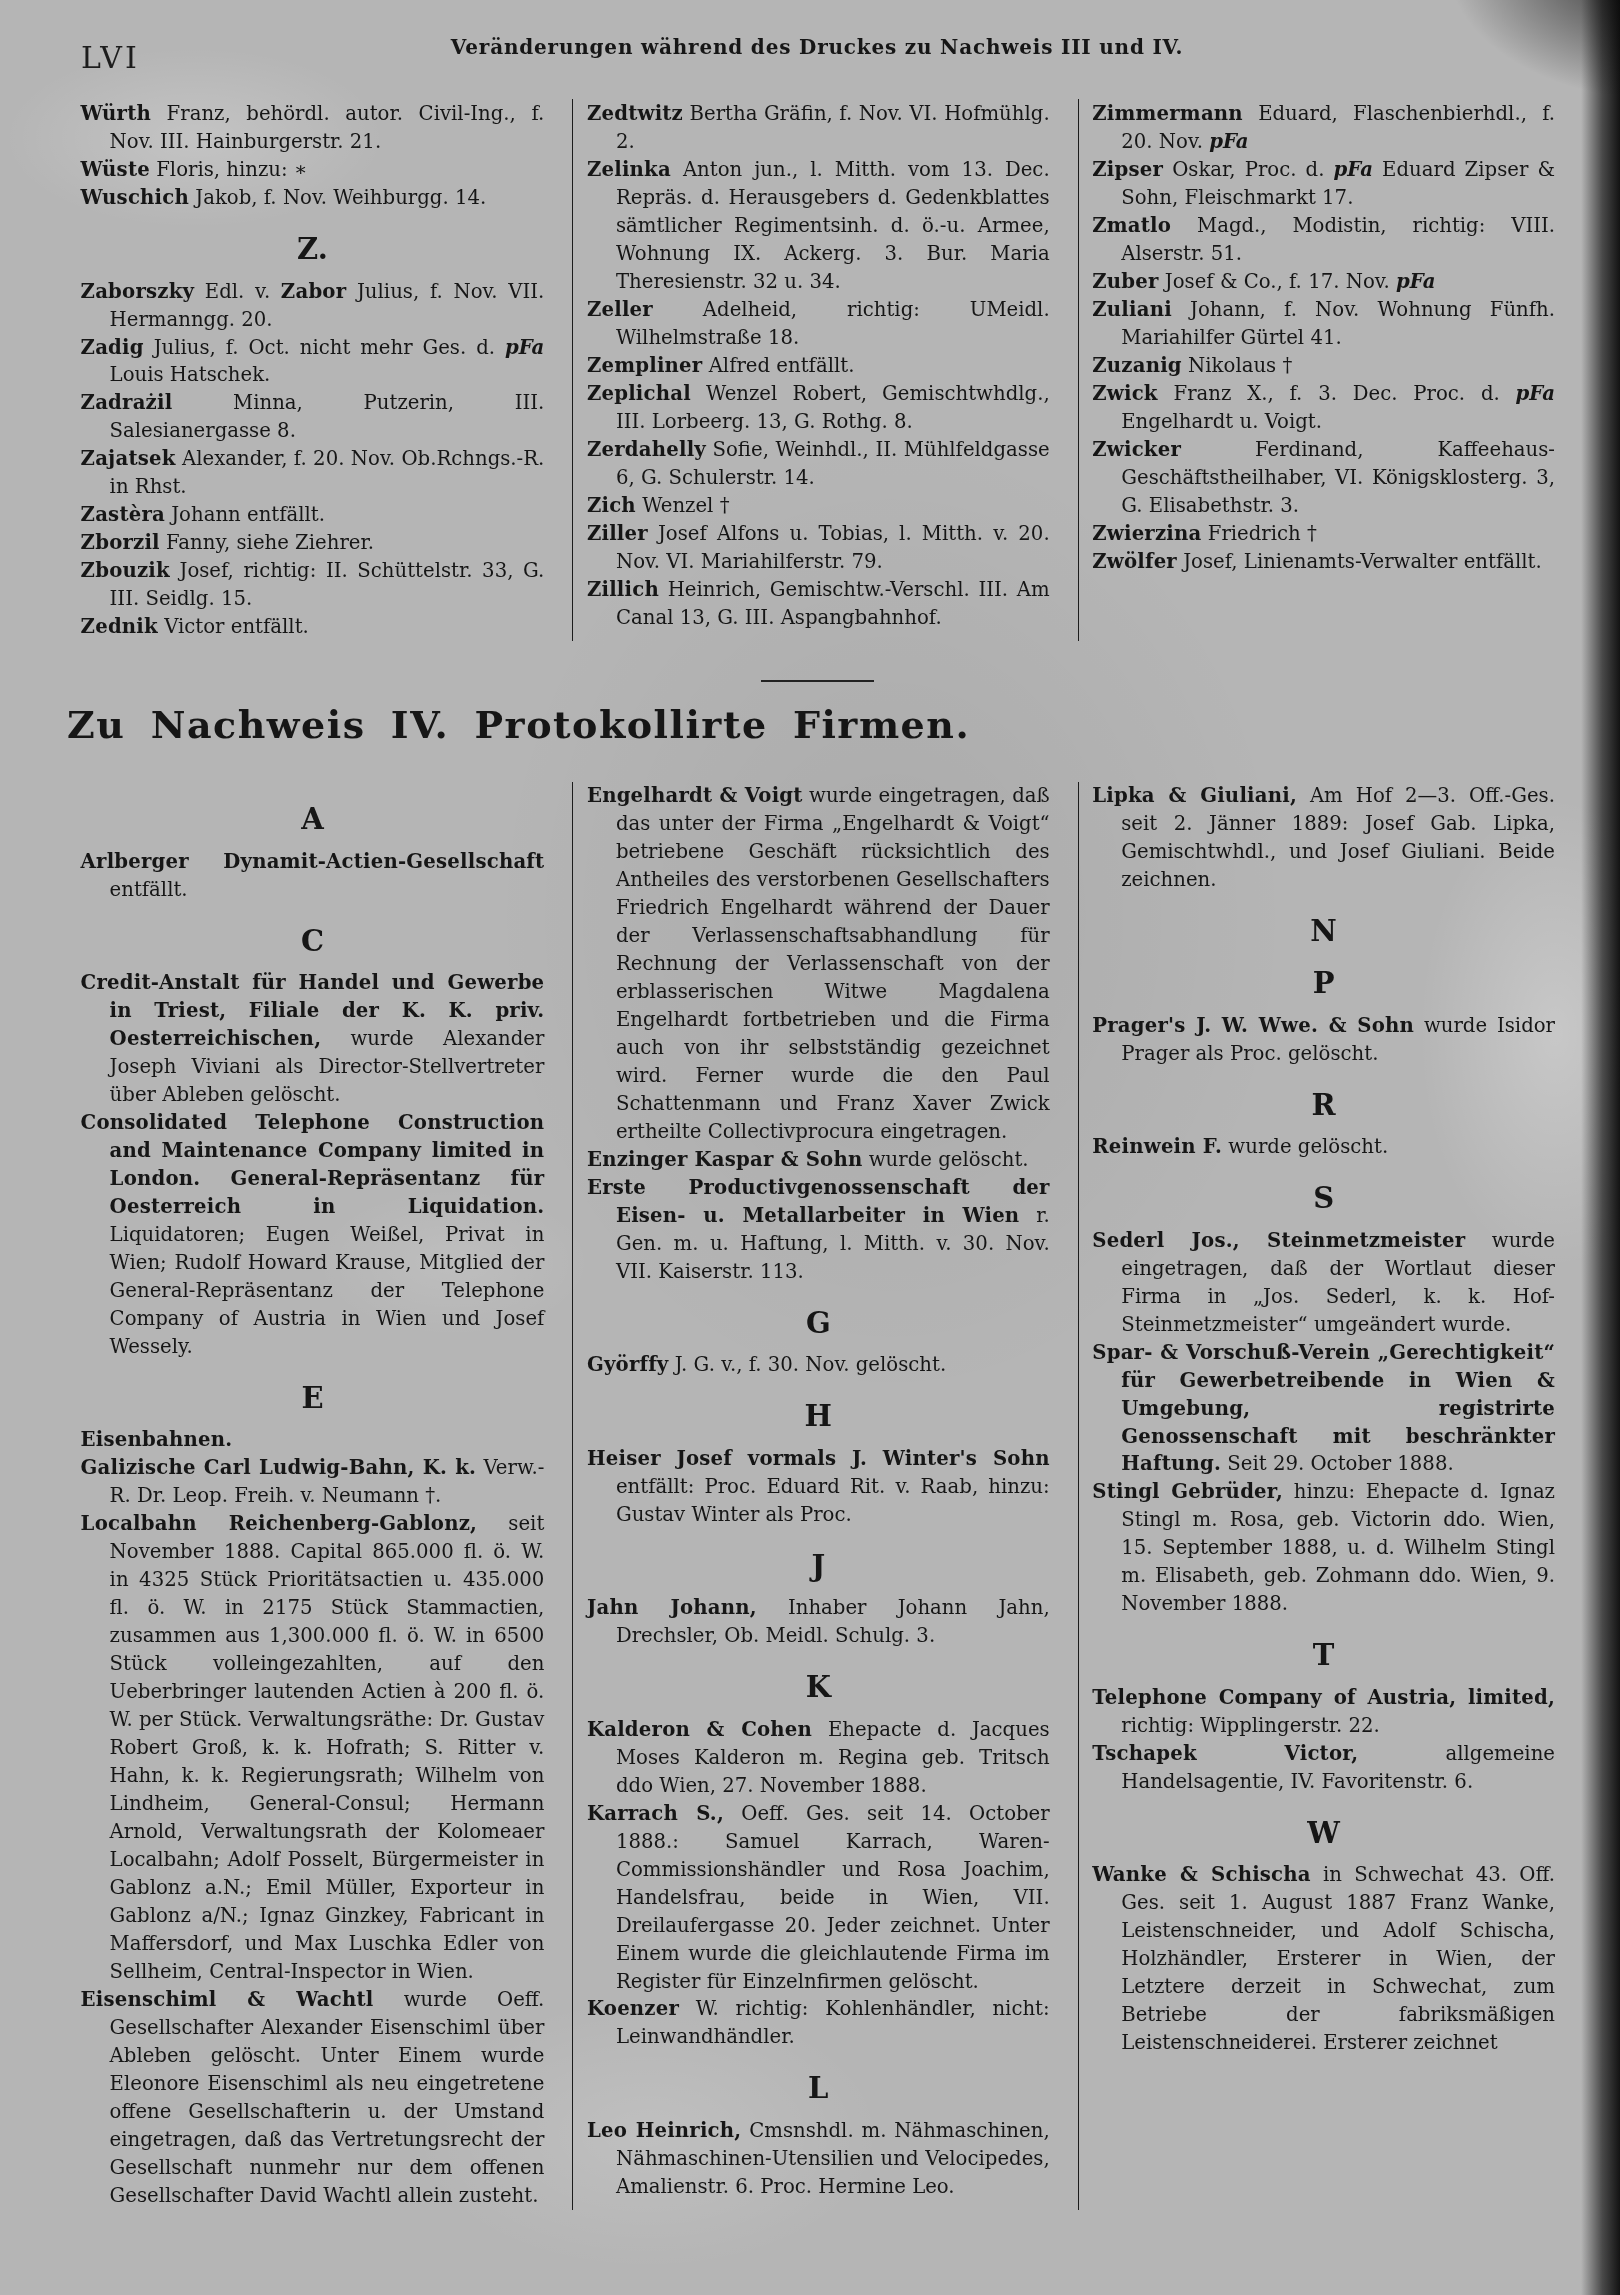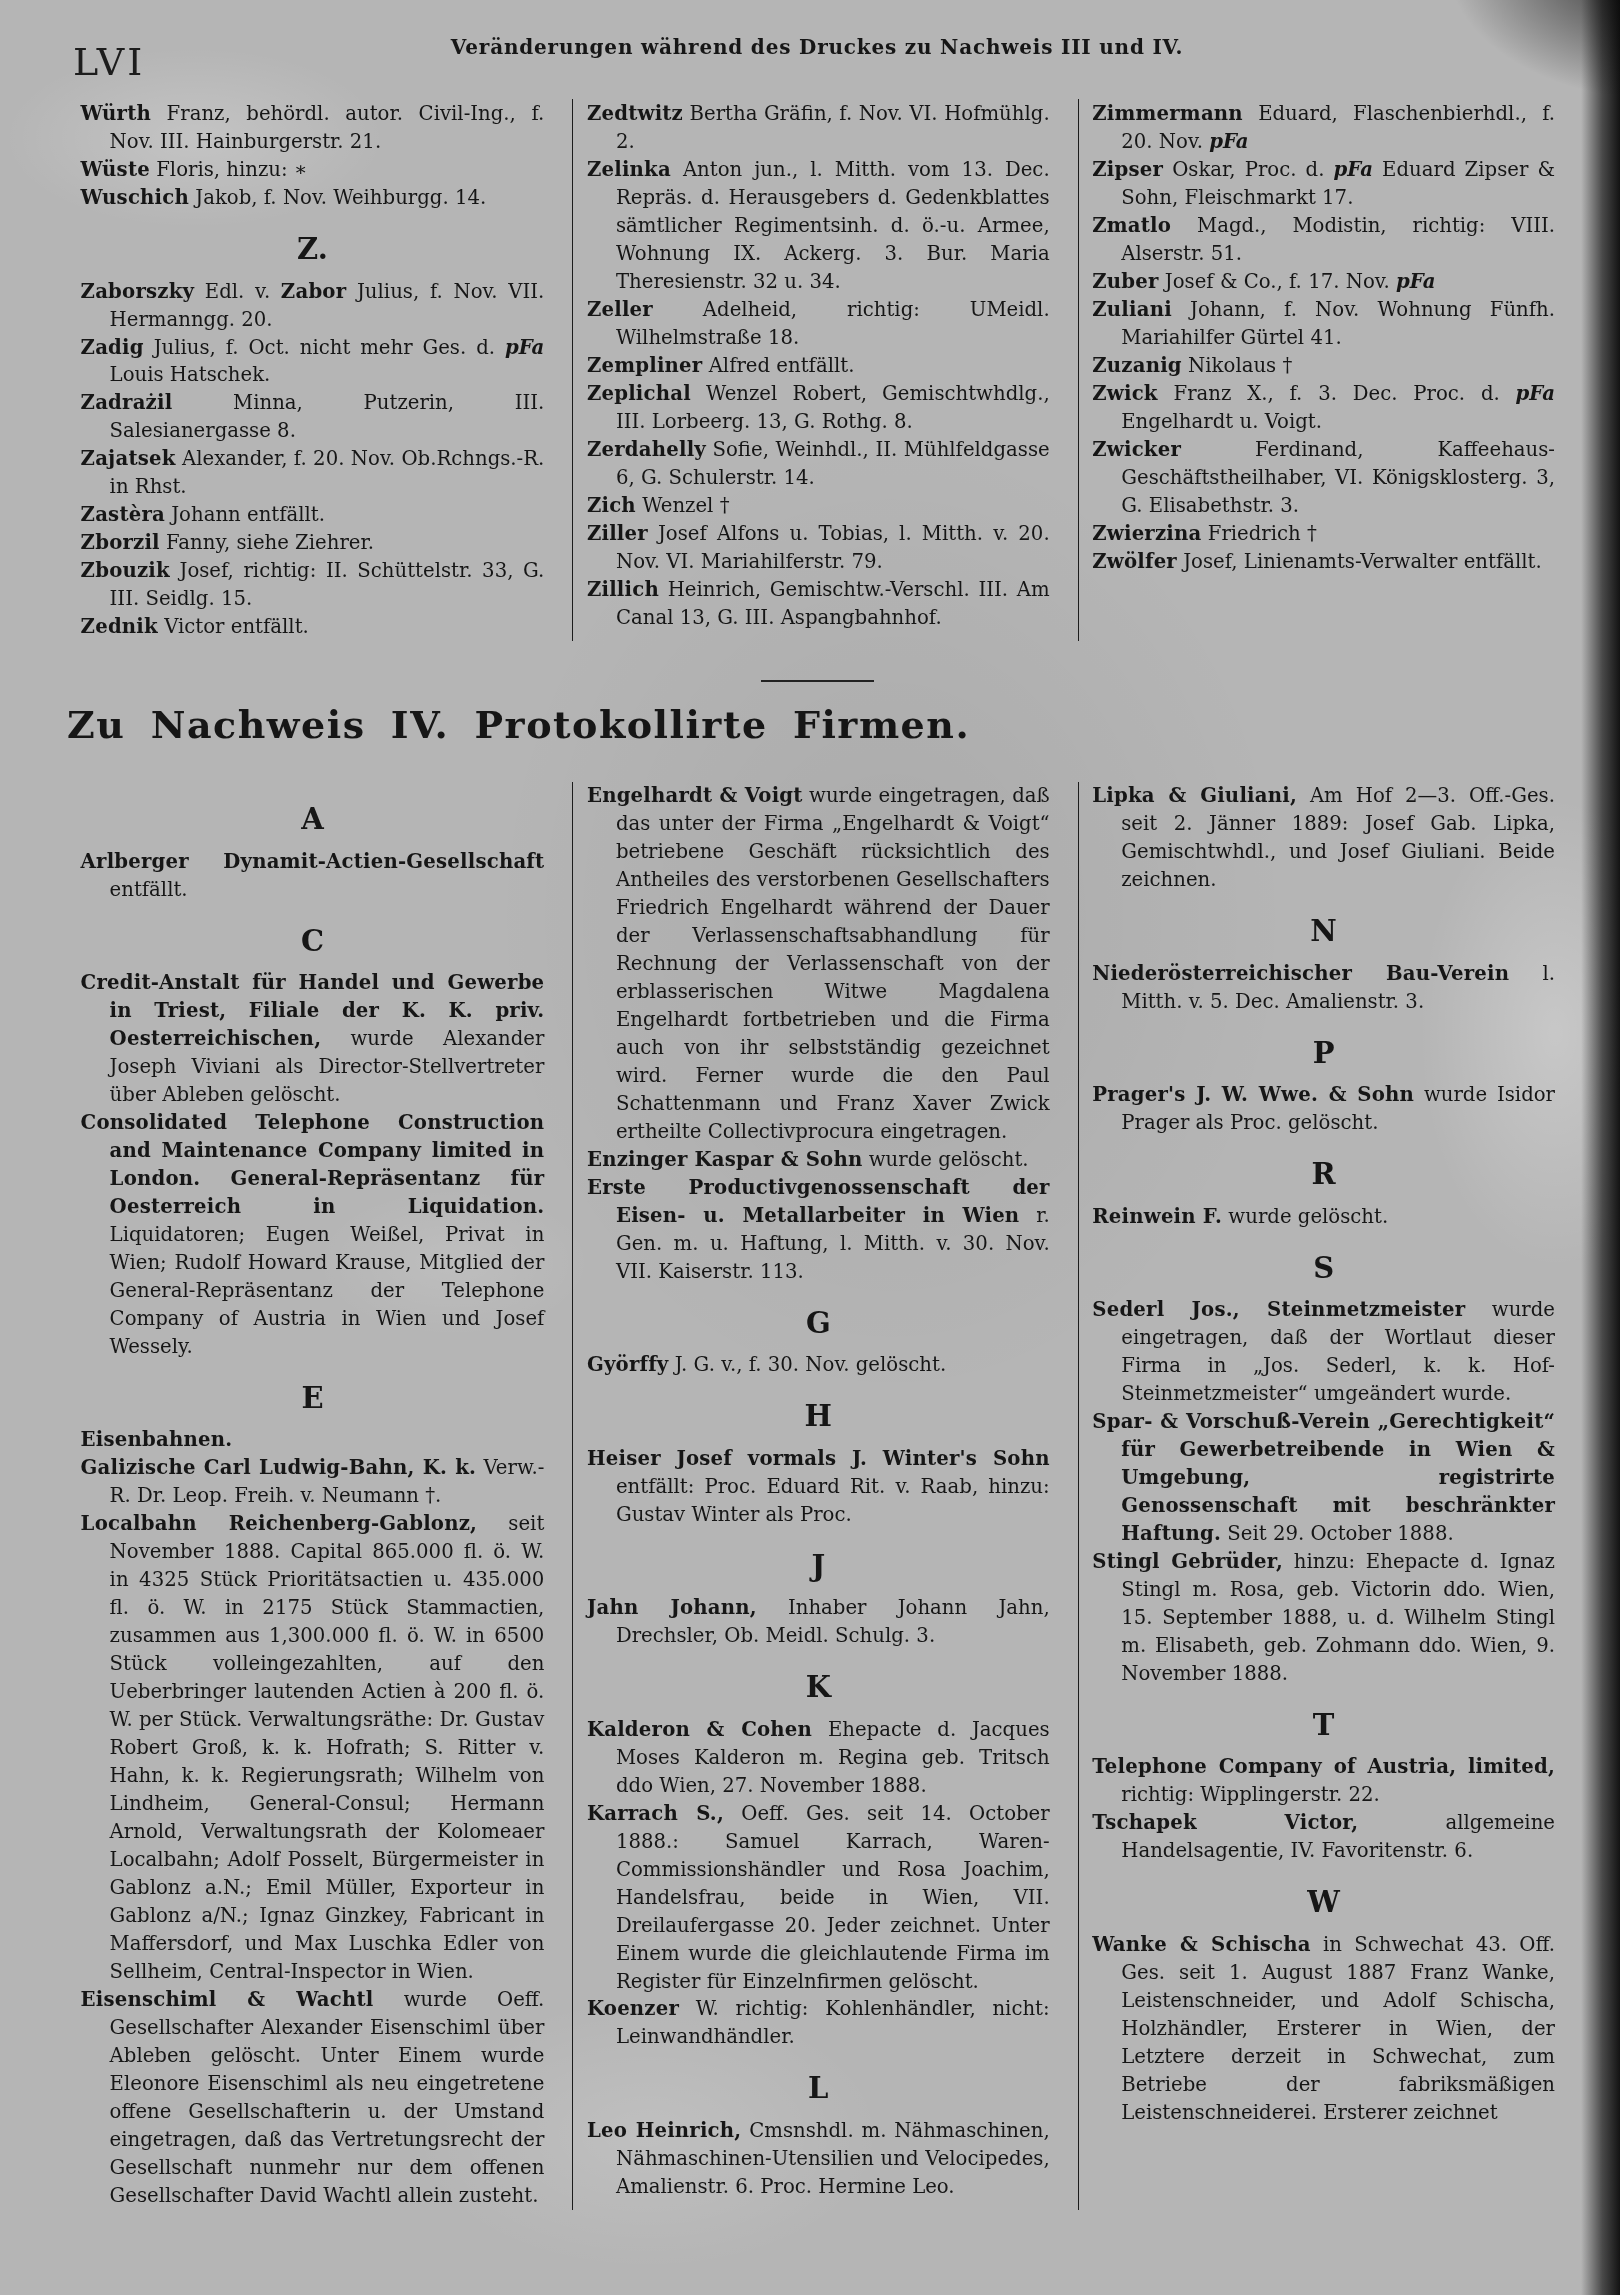--- a/index.html
+++ b/index.html
@@ -26,22 +26,22 @@
   }
   .page::before{
     content:"";position:absolute;top:-38px;right:-45px;width:227px;height:144px;
     background:radial-gradient(ellipse at top right, rgba(8,8,8,.85), transparent 68%);
     pointer-events:none;z-index:1;
   }
   .inner{position:relative;padding:29px 53px 0 67px;}
 
   .page-header{position:relative;height:56px;margin-bottom:13.6px;}
   .page-num{
-    position:absolute;left:6px;top:10.6px;
-    font-size:38px;letter-spacing:3px;color:#1d1d1d;
+    position:absolute;left:14px;top:10.6px;
+    font-size:30px;letter-spacing:3px;color:#1d1d1d;
   }
   .header-title{
     margin:0;text-align:center;
     font-size:20px;font-weight:bold;letter-spacing:0.8px;
     padding-top:6px;
   }
 
   .cols{display:grid;grid-template-columns:1fr 1fr 1fr;gap:16px;}
   .col{padding:0 12px 0 13.6px;min-width:0;}
   .col + .col{border-left:1.5px solid #1c1c1c;}
@@ -151,21 +151,20 @@
           <div class="letter">K</div>
           <p class="entry"><b>Kalderon &amp; Cohen</b> Ehepacte d. Jacques Moses Kalderon m. Regina geb. Tritsch ddo Wien, 27. November 1888.</p>
           <p class="entry"><b>Karrach S.,</b> Oeff. Ges. seit 14. October 1888.: Samuel Karrach, Waren-Commissionshändler und Rosa Joachim, Handelsfrau, beide in Wien, VII. Dreilaufergasse 20. Jeder zeichnet. Unter Einem wurde die gleichlautende Firma im Register für Einzelnfirmen gelöscht.</p>
           <p class="entry"><b>Koenzer</b> W. richtig: Kohlenhändler, nicht: Leinwandhändler.</p>
           <div class="letter">L</div>
           <p class="entry"><b>Leo Heinrich,</b> Cmsnshdl. m. Nähmaschinen, Nähmaschinen-Utensilien und Velocipedes, Amalienstr. 6. Proc. Hermine Leo.</p>
         </div>
       <div class="col">
           <p class="entry"><b>Lipka &amp; Giuliani,</b> Am Hof 2—3. Off.-Ges. seit 2. Jänner 1889: Josef Gab. Lipka, Gemischtwhdl., und Josef Giuliani. Beide zeichnen.</p>
           <div class="letter">N</div>
-          <p class="entry"><b>Niederösterreichischer Bau-Verein</b> l. Mitth. v. 5. Dec. Amalienstr. 3.</p>
           <div class="letter">P</div>
           <p class="entry"><b>Prager's J. W. Wwe. &amp; Sohn</b> wurde Isidor Prager als Proc. gelöscht.</p>
           <div class="letter">R</div>
           <p class="entry"><b>Reinwein F.</b> wurde gelöscht.</p>
           <div class="letter">S</div>
           <p class="entry"><b>Sederl Jos., Steinmetzmeister</b> wurde eingetragen, daß der Wortlaut dieser Firma in „Jos. Sederl, k. k. Hof-Steinmetzmeister“ umgeändert wurde.</p>
           <p class="entry"><b>Spar- &amp; Vorschuß-Verein „Gerechtigkeit“ für Gewerbetreibende in Wien &amp; Umgebung, registrirte Genossenschaft mit beschränkter Haftung.</b> Seit 29. October 1888.</p>
           <p class="entry"><b>Stingl Gebrüder,</b> hinzu: Ehepacte d. Ignaz Stingl m. Rosa, geb. Victorin ddo. Wien, 15. September 1888, u. d. Wilhelm Stingl m. Elisabeth, geb. Zohmann ddo. Wien, 9. November 1888.</p>
           <div class="letter">T</div>
           <p class="entry"><b>Telephone Company of Austria, limited,</b> richtig: Wipplingerstr. 22.</p>

